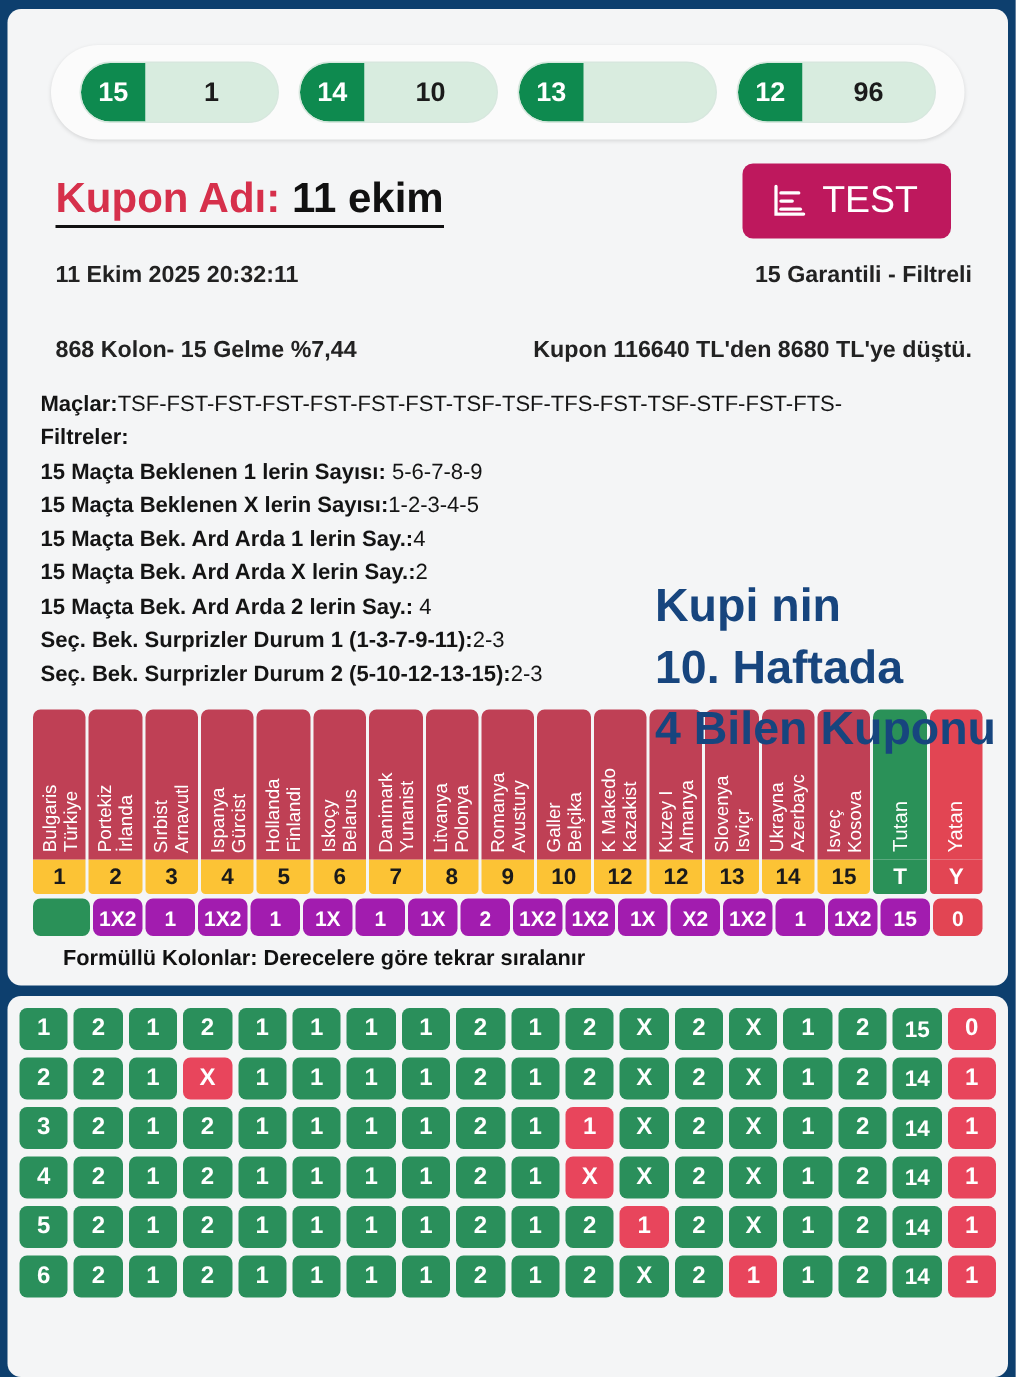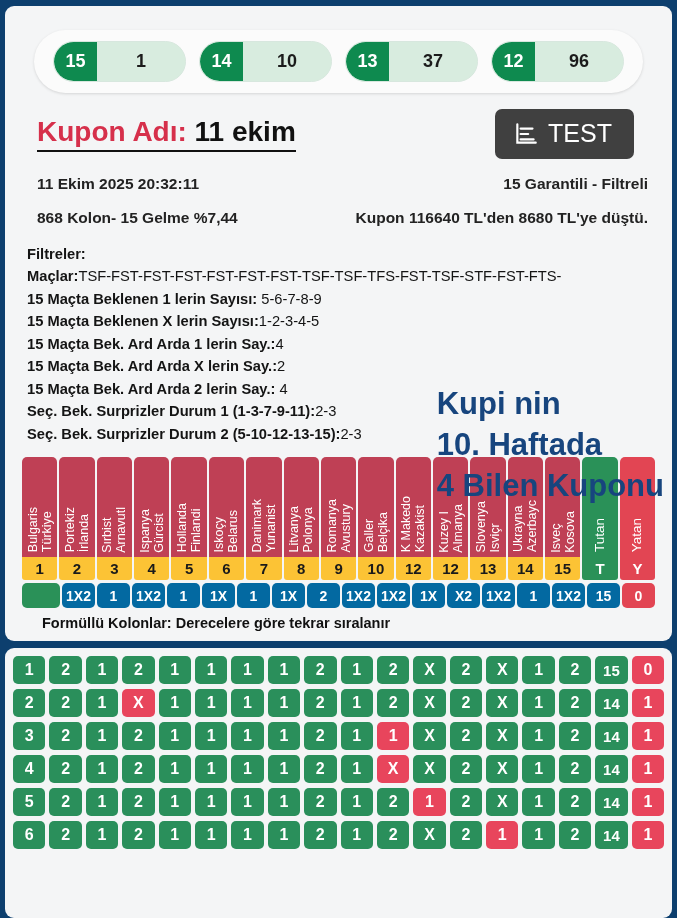--- a/index.html
+++ b/index.html
@@ -73,40 +73,40 @@
   }
   .coupon-title {
     font-size: 28px; font-weight: bold;
     border-bottom: 2.5px solid #111;
     padding-bottom: 2px;
     white-space: nowrap;
   }
   .coupon-title .lbl { color: #d6304b; }
   .coupon-title .val { color: #111111; }
   .test-btn {
-    background: #404040;
+    background: #be185d;
     color: #fff;
     border: none;
     border-radius: 7px;
     font-size: 25px;
     padding: 10px 22px 11px 18px;
     display: flex; align-items: center; gap: 9px;
     cursor: pointer;
     margin-right: 18px;
   }
   .test-btn svg { display: block; }
 
   
   .meta-row {
     display: flex; justify-content: space-between;
     font-size: 15.5px; color: #222;
     margin: 16px 12px 0 20px;
     font-weight: bold;
   }
-  .meta-row.second { margin-top: 16px; }
+  .meta-row.second { margin-top: 32px; }
 
   
   .filters {
     margin: 16px 0 0 10px;
     font-size: 14.7px;
     color: #141414;
     line-height: 1.53;
     position: relative;
     z-index: 2;
   }
@@ -171,21 +171,21 @@
 
   .sel-row { display: flex; gap: 2px; margin-top: 3px; align-items: stretch; }
   .sel-lead {
     width: 38px;
     background: #2a9158;
     border-radius: 5px;
     height: 25px;
   }
   .sel-cell {
     flex: 1 1 0;
-    background: #0369a1;
+    background: #a21caf;
     color: #ffffff;
     font-weight: bold;
     font-size: 14px;
     height: 25px;
     display: flex; align-items: center; justify-content: center;
     border-radius: 5px;
   }
   .sel-cell.red { background: #e24553; }
 
   .footnote {
@@ -232,21 +232,20 @@
       <div class="pill">
         <div class="pill-left">15</div>
         <div class="pill-right">1</div>
       </div>
       <div class="pill">
         <div class="pill-left">14</div>
         <div class="pill-right">10</div>
       </div>
       <div class="pill">
         <div class="pill-left">13</div>
-        <div class="pill-right">37</div>
       </div>
       <div class="pill">
         <div class="pill-left">12</div>
         <div class="pill-right">96</div>
       </div>
     </div>
 
     <div class="title-row">
       <div class="coupon-title">
         <span class="lbl">Kupon Adı:</span>
@@ -274,24 +273,24 @@
       <span>Kupon 116640 TL'den 8680 TL'ye düştü.</span>
     </div>
 
     <div class="watermark">
       <div>Kupi nin</div>
       <div>10. Haftada</div>
       <div>4 Bilen Kuponu</div>
     </div>
 
     <div class="filters">
+      <div class="line">
+        <span class="b">Maçlar:</span><span class="n">TSF-FST-FST-FST-FST-FST-FST-TSF-TSF-TFS-FST-TSF-STF-FST-FTS-</span>
+      </div>
       <div class="line b">Filtreler:</div>
-      <div class="line">
-        <span class="b">Maçlar:</span><span class="n">TSF-FST-FST-FST-FST-FST-FST-TSF-TSF-TFS-FST-TSF-STF-FST-FTS-</span>
-      </div>
       <div class="line">
         <span class="b">15 Maçta Beklenen 1 lerin Sayısı:</span><span class="n"> 5-6-7-8-9</span>
       </div>
       <div class="line">
         <span class="b">15 Maçta Beklenen X lerin Sayısı:</span><span class="n">1-2-3-4-5</span>
       </div>
       <div class="line">
         <span class="b">15 Maçta Bek. Ard Arda 1 lerin Say.:</span><span class="n">4</span>
       </div>
       <div class="line">

